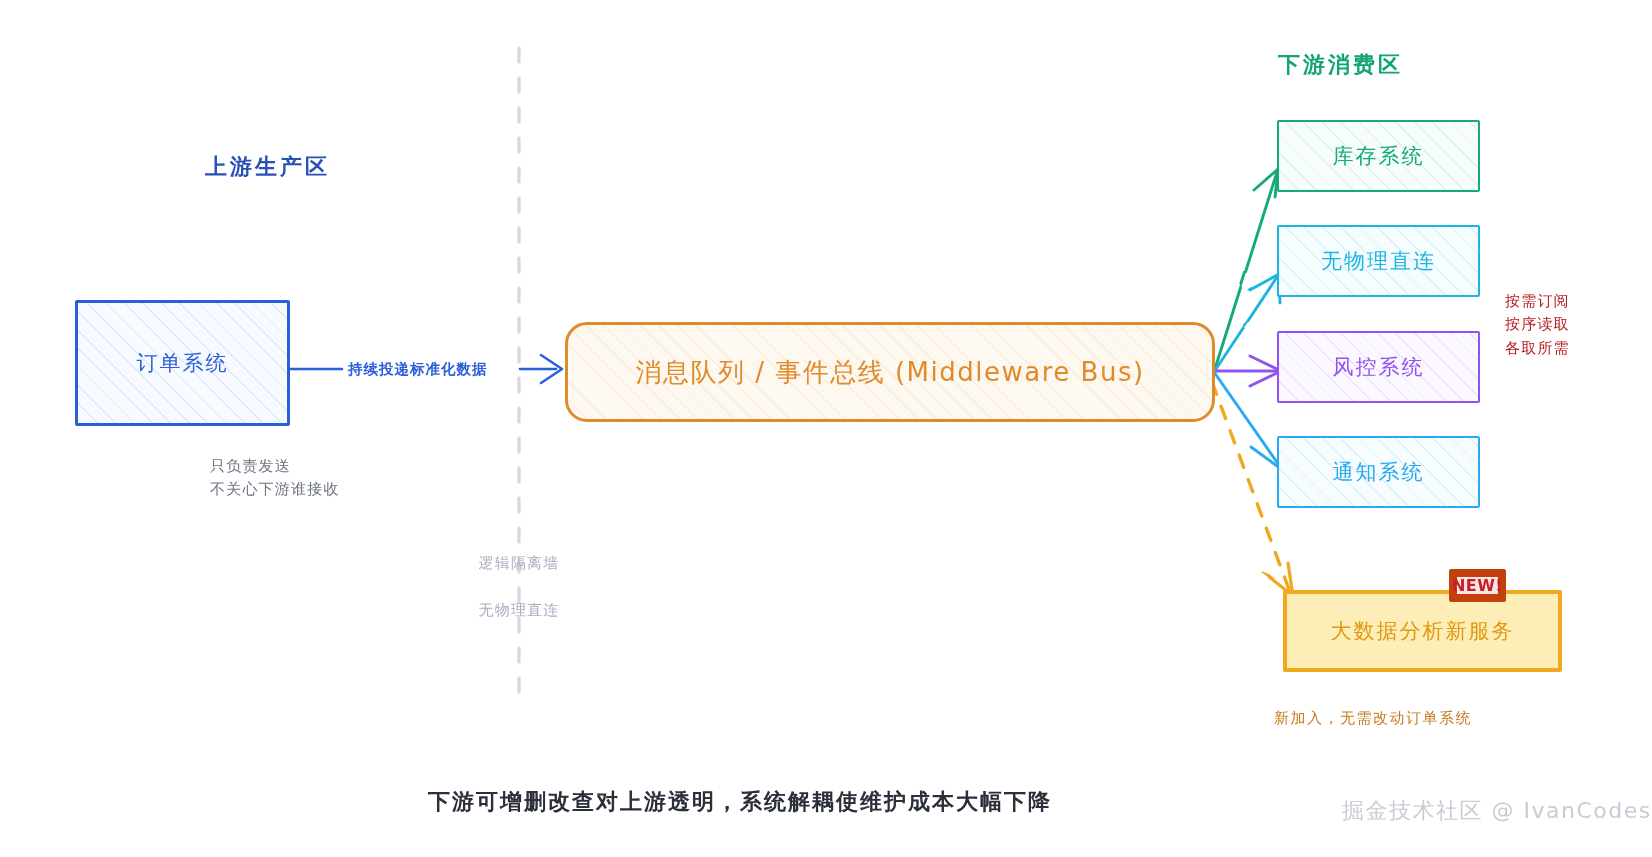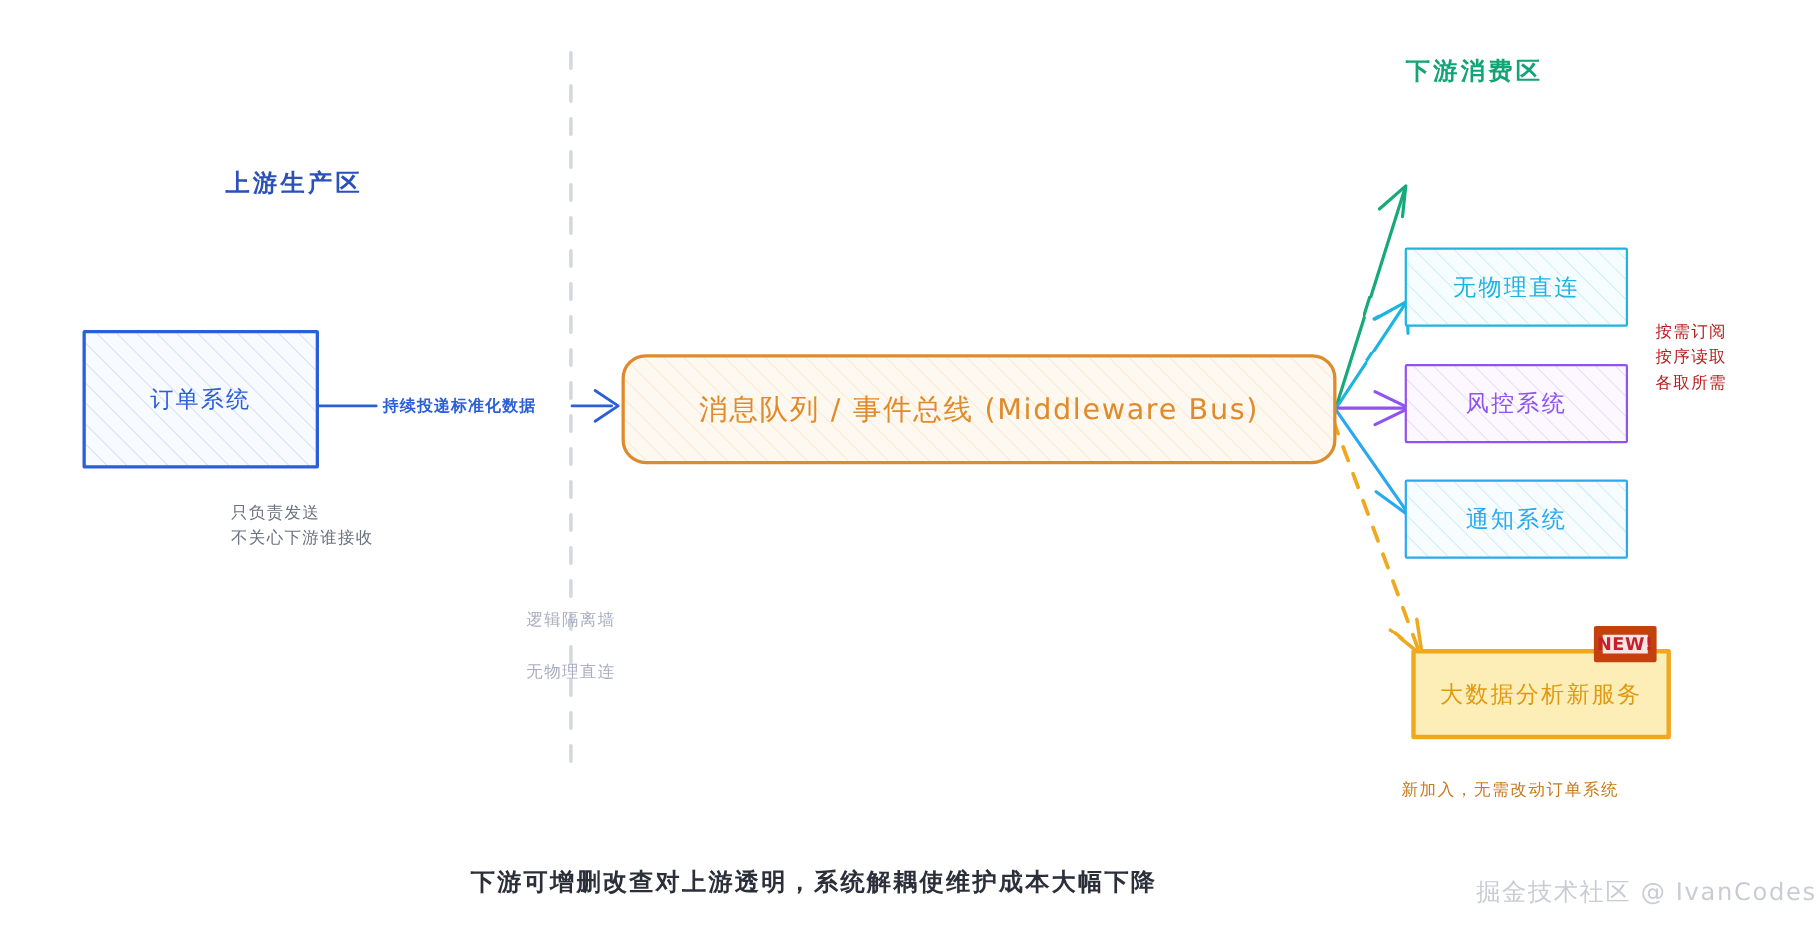--- a/index.html
+++ b/index.html
@@ -163,37 +163,41 @@
 
   <div class="annot" style="left:466px; top:552px; color:#a9aec0; transform:translateX(-50%); left:519px;"><span>逻辑隔离墙</span><br>
         <span>无物理直连</span></div>
 
   <div class="node hatch-orange" style="left:565px; top:322px; width:650px; height:100px;
               border:3.4px solid #e08b2b; background-color:#fdf8f0;
               border-radius:22px;">
     <span class="node-label" style="color:#e08b2b; font-size:26px; letter-spacing:1.5px;">消息队列 / 事件总线 (Middleware Bus)</span>
   </div>
 
+  <div class="node hatch-green" style="left:1277px; top:120px; width:203px; height:72px;
+              border:2.8px solid #16a97a; background-color:#f6fdfa; border-radius:2px;">
+    <span class="node-label" style="color:#16a97a;">库存系统</span>
+  </div>
 
   <div class="node hatch-cyan" style="left:1277px; top:225px; width:203px; height:72px;
               border:2.8px solid #1eb4e0; background-color:#f6fdff; border-radius:2px;">
     <span class="node-label" style="color:#1eb4e0;">无物理直连</span>
   </div>
 
   <div class="node hatch-purple" style="left:1277px; top:331px; width:203px; height:72px;
               border:2.8px solid #9153ef; background-color:#fbf8ff; border-radius:2px;">
     <span class="node-label" style="color:#9153ef;">风控系统</span>
   </div>
 
   <div class="node hatch-cyan" style="left:1277px; top:436px; width:203px; height:72px;
               border:2.8px solid #29a9f0; background-color:#f7fcff; border-radius:2px;">
     <span class="node-label" style="color:#29a9f0;">通知系统</span>
   </div>
 
-  <div class="node" style="left:1283px; top:590px; width:236px; height:82px;
+  <div class="node" style="left:1283px; top:590px; width:279px; height:82px;
               border:4px solid #f0a81e; background-color:#fdeeb8; border-radius:2px;">
     <span class="node-label" style="color:#e09a12;">大数据分析新服务</span>
   </div>
 
   <div class="badge" style="left:1449px; top:569px; width:57px; height:33px;
               border:8px solid #c2410c; background:#fbe4e6; color:#c8202a; border-radius:2px;">
     <span>NEW!</span>
   </div>
 
   <div class="annot" style="left:1505px; top:290px; color:#b91c1c;">按需订阅

